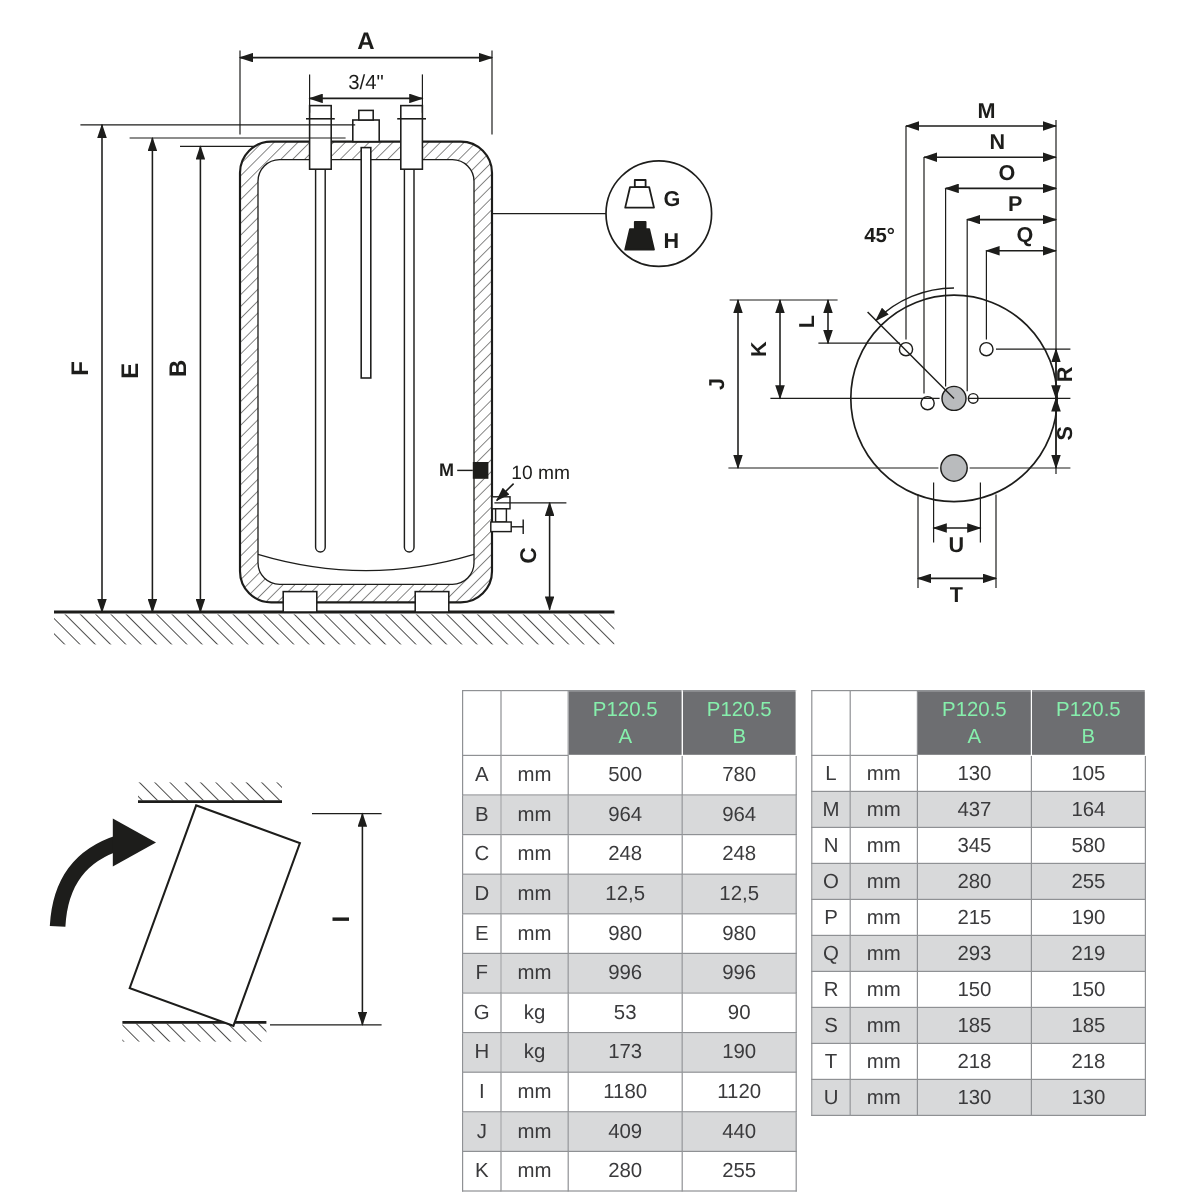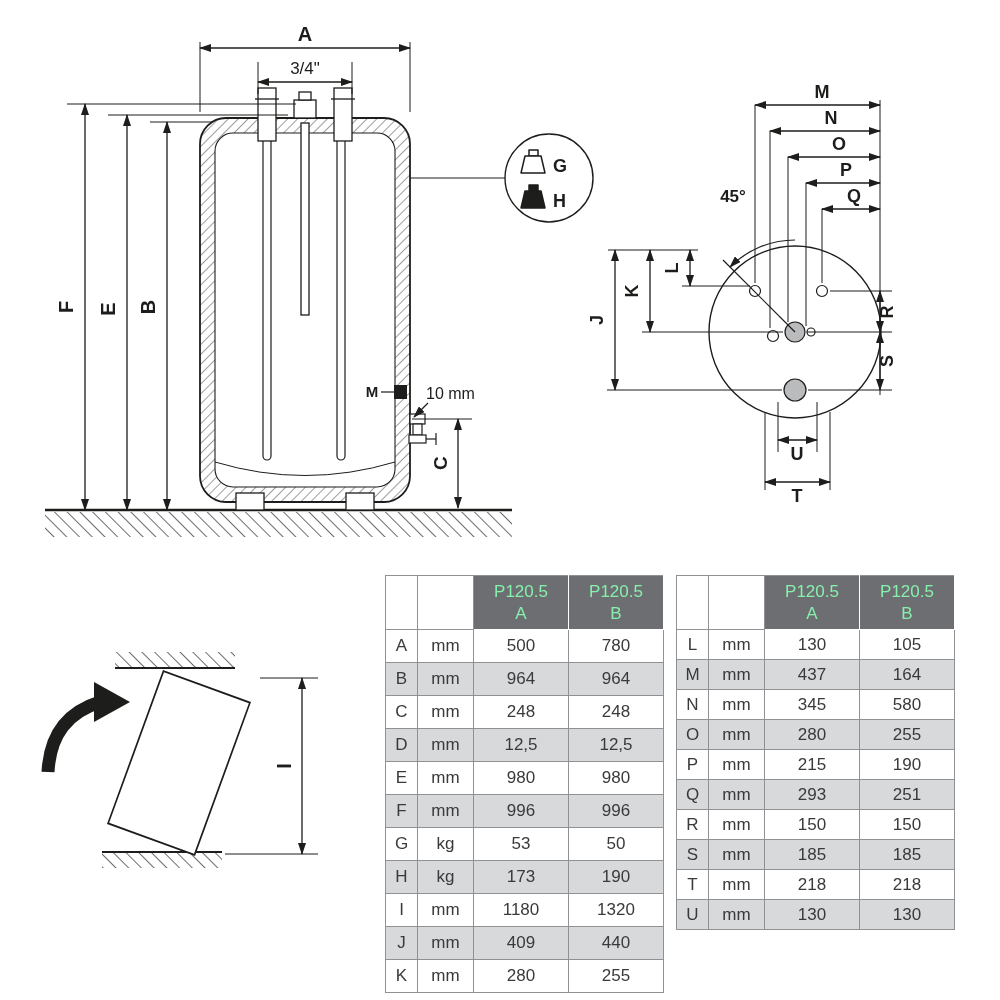--- a/index.html
+++ b/index.html
@@ -317,33 +317,33 @@
         <tr class="alt">
           <td>F</td>
           <td>mm</td>
           <td>996</td>
           <td>996</td>
         </tr>
         <tr>
           <td>G</td>
           <td>kg</td>
           <td>53</td>
-          <td>50</td>
+          <td>90</td>
         </tr>
         <tr class="alt">
           <td>H</td>
           <td>kg</td>
           <td>173</td>
           <td>190</td>
         </tr>
         <tr>
           <td>I</td>
           <td>mm</td>
           <td>1180</td>
-          <td>1320</td>
+          <td>1120</td>
         </tr>
         <tr class="alt">
           <td>J</td>
           <td>mm</td>
           <td>409</td>
           <td>440</td>
         </tr>
         <tr>
           <td>K</td>
           <td>mm</td>
@@ -402,21 +402,21 @@
         <tr>
           <td>P</td>
           <td>mm</td>
           <td>215</td>
           <td>190</td>
         </tr>
         <tr class="alt">
           <td>Q</td>
           <td>mm</td>
           <td>293</td>
-          <td>251</td>
+          <td>219</td>
         </tr>
         <tr>
           <td>R</td>
           <td>mm</td>
           <td>150</td>
           <td>150</td>
         </tr>
         <tr class="alt">
           <td>S</td>
           <td>mm</td>

